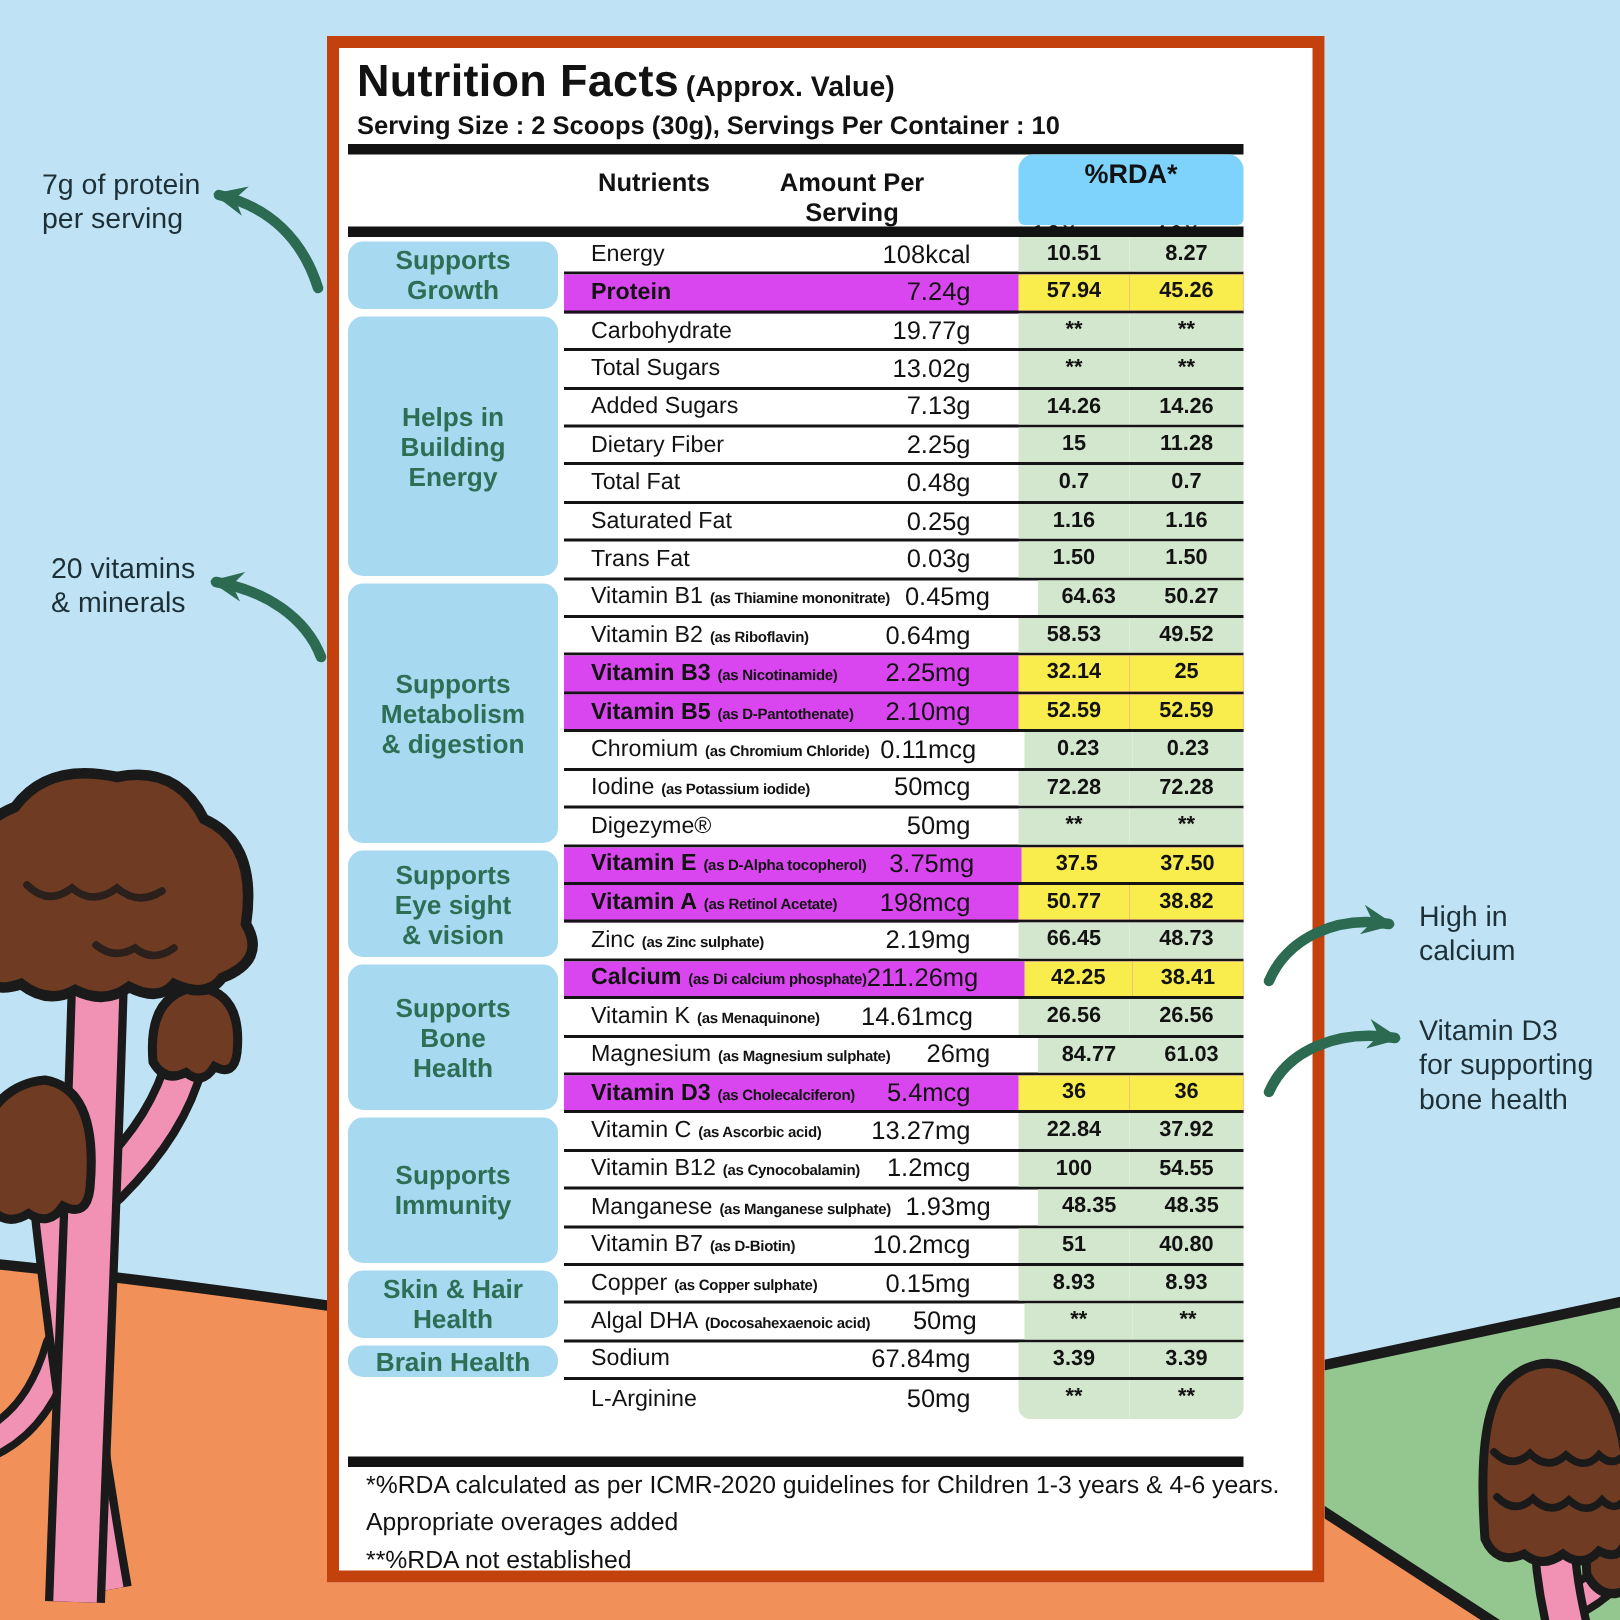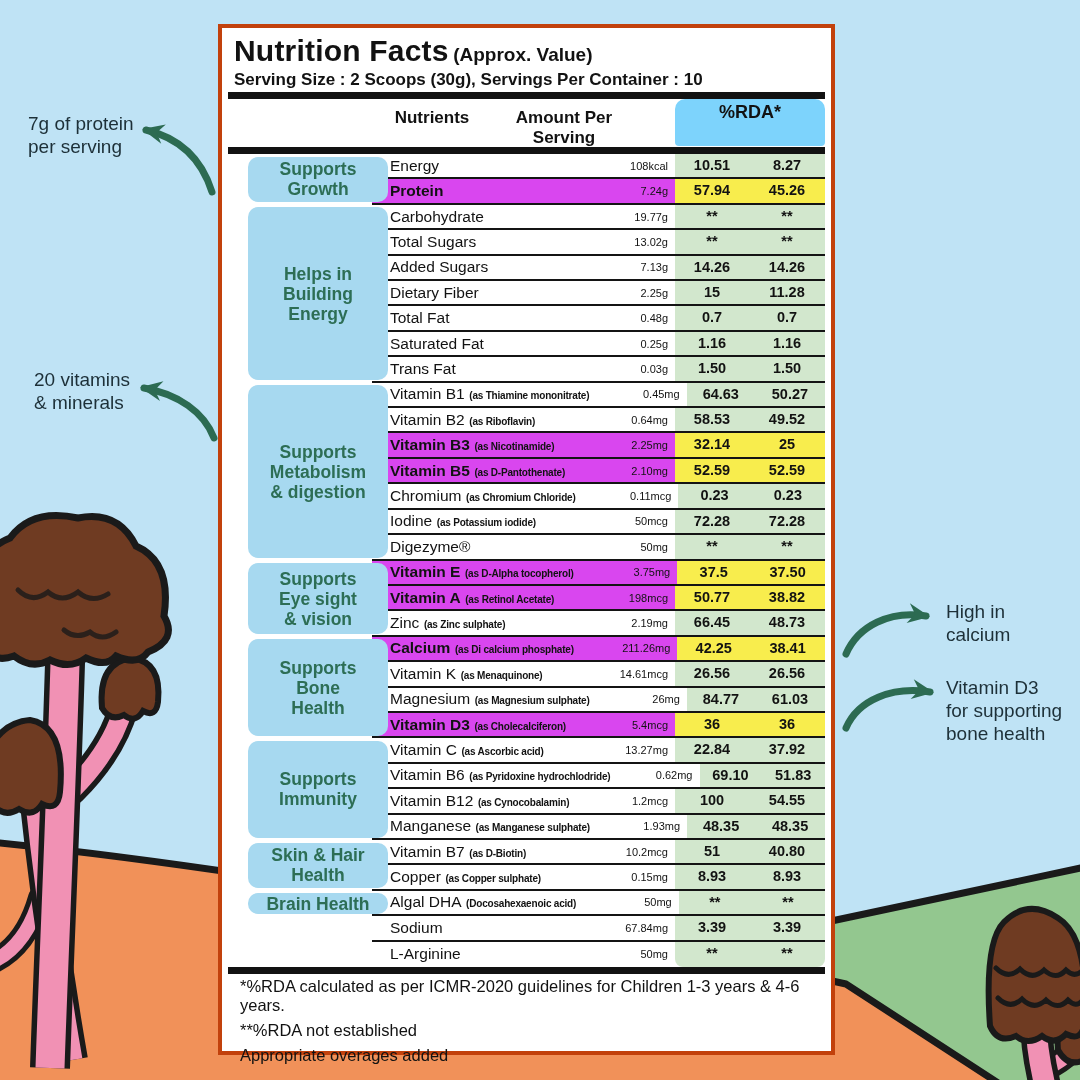--- a/index.html
+++ b/index.html
@@ -7,22 +7,22 @@
   .scene{position:relative;width:1080px;height:1080px;overflow:hidden;
          font-family:"Liberation Sans",sans-serif;background:#bfe3f5;}
   svg.bg{position:absolute;left:0;top:0;z-index:0;}
   svg.arrows{position:absolute;left:0;top:0;z-index:3;pointer-events:none;}
 
   
   .note{position:absolute;z-index:3;font-size:19px;line-height:23px;color:#1d3038;
         white-space:pre-line;font-weight:400;}
 
   
-  .card{position:absolute;left:218px;top:24px;width:617px;height:1031px;
-        background:#ffffff;border:4px solid #c2410c;z-index:2;}
+  .card{position:absolute;left:218px;top:24px;width:665px;height:1031px;
+        background:#ffffff;border:8px solid #c2410c;z-index:2;}
   .card-inner{position:relative;width:100%;height:100%;}
   .title-line{position:absolute;left:12px;top:6px;color:#121212;white-space:nowrap;}
   .title-main{font-size:30px;font-weight:700;letter-spacing:.2px;}
   .title-suffix{font-size:19px;font-weight:700;}
   .serving{position:absolute;left:12px;top:42px;font-size:17px;font-weight:700;color:#121212;}
   .bar{position:absolute;left:6px;width:597px;height:7px;background:#121212;}
   .bar1{top:64px;}
   .bar2{top:119px;}
   .bar3{top:939px;}
 
@@ -35,35 +35,35 @@
   .rda-title{text-align:center;font-size:18px;font-weight:700;color:#121212;margin-top:3px;}
   .rda-years{display:flex;justify-content:space-between;padding:2px 8px 0 10px;
              font-size:11.5px;font-weight:700;color:#121212;margin-top:20px;}
 
   .tbody{position:absolute;left:150px;top:126px;width:453px;}
   .trow{display:flex;height:25.41px;border-bottom:2px solid #141414;align-items:center;}
   .trow:last-child{border-bottom:none;}
   .c-name{flex:1;padding-left:18px;white-space:nowrap;overflow:visible;
           font-size:15.5px;color:#121212;}
   .c-name .sub{font-size:10px;font-weight:600;margin-left:2px;letter-spacing:-0.2px;}
-  .c-amt{width:105px;text-align:right;padding-right:7px;font-size:11px;color:#121212;}
+  .c-amt{width:105px;text-align:right;padding-right:32px;font-size:17px;color:#121212;}
   .c-r1{width:74px;text-align:center;font-size:14.5px;font-weight:600;color:#121212;
         background:#d2e7cd;height:100%;line-height:23.4px;}
   .c-r2{width:76px;text-align:center;font-size:14.5px;font-weight:600;color:#121212;
         background:#d2e7cd;height:100%;line-height:23.4px;}
   .trow:last-child .c-r1{border-bottom-left-radius:8px;}
   .trow:last-child .c-r2{border-bottom-right-radius:8px;}
   .trow.hl .c-name{font-weight:700;}
   .trow.hl{background:#d946ef;}
   .trow.hl .c-r1,.trow.hl .c-r2{background:#f8ed4d;}
 
   .catbox{position:absolute;left:6px;width:140px;background:#a7d9f0;border-radius:10px;
           display:flex;align-items:center;justify-content:center;text-align:center;
           font-size:17.5px;font-weight:700;line-height:20px;color:#2d6e55;
-          white-space:pre-line;z-index:1;margin-left:20px;}
+          white-space:pre-line;z-index:1;}
 
   .notes{position:absolute;left:18px;top:949px;font-size:16.5px;color:#121212;}
   .notes div{margin-bottom:6px;}
 </style>
 </head>
 <body>
 
 <div class="scene">
 
   <svg class="bg" width="1080" height="1080" viewBox="0 0 1080 1080">
@@ -307,26 +307,20 @@
             <div class="c-r1">36</div>
             <div class="c-r2">36</div>
           </div>
           <div class="trow">
             <div class="c-name">Vitamin C<span class="sub"> (as Ascorbic acid)</span></div>
             <div class="c-amt">13.27mg</div>
             <div class="c-r1">22.84</div>
             <div class="c-r2">37.92</div>
           </div>
           <div class="trow">
-            <div class="c-name">Vitamin B6<span class="sub"> (as Pyridoxine hydrochlodride)</span></div>
-            <div class="c-amt">0.62mg</div>
-            <div class="c-r1">69.10</div>
-            <div class="c-r2">51.83</div>
-          </div>
-          <div class="trow">
             <div class="c-name">Vitamin B12<span class="sub"> (as Cynocobalamin)</span></div>
             <div class="c-amt">1.2mcg</div>
             <div class="c-r1">100</div>
             <div class="c-r2">54.55</div>
           </div>
           <div class="trow">
             <div class="c-name">Manganese<span class="sub"> (as Manganese sulphate)</span></div>
             <div class="c-amt">1.93mg</div>
             <div class="c-r1">48.35</div>
             <div class="c-r2">48.35</div>
@@ -359,18 +353,18 @@
             <div class="c-name">L-Arginine</div>
             <div class="c-amt">50mg</div>
             <div class="c-r1">**</div>
             <div class="c-r2">**</div>
           </div>
         </div>
 
       <div class="bar bar3"></div>
       <div class="notes" id="notes">
           <div>*%RDA calculated as per ICMR-2020 guidelines for Children 1-3 years &amp; 4-6 years.</div>
+          <div>Appropriate overages added</div>
           <div>**%RDA not established</div>
-          <div>Appropriate overages added</div>
         </div>
     </div>
   </div>
 </div>
 
 </body></html>

